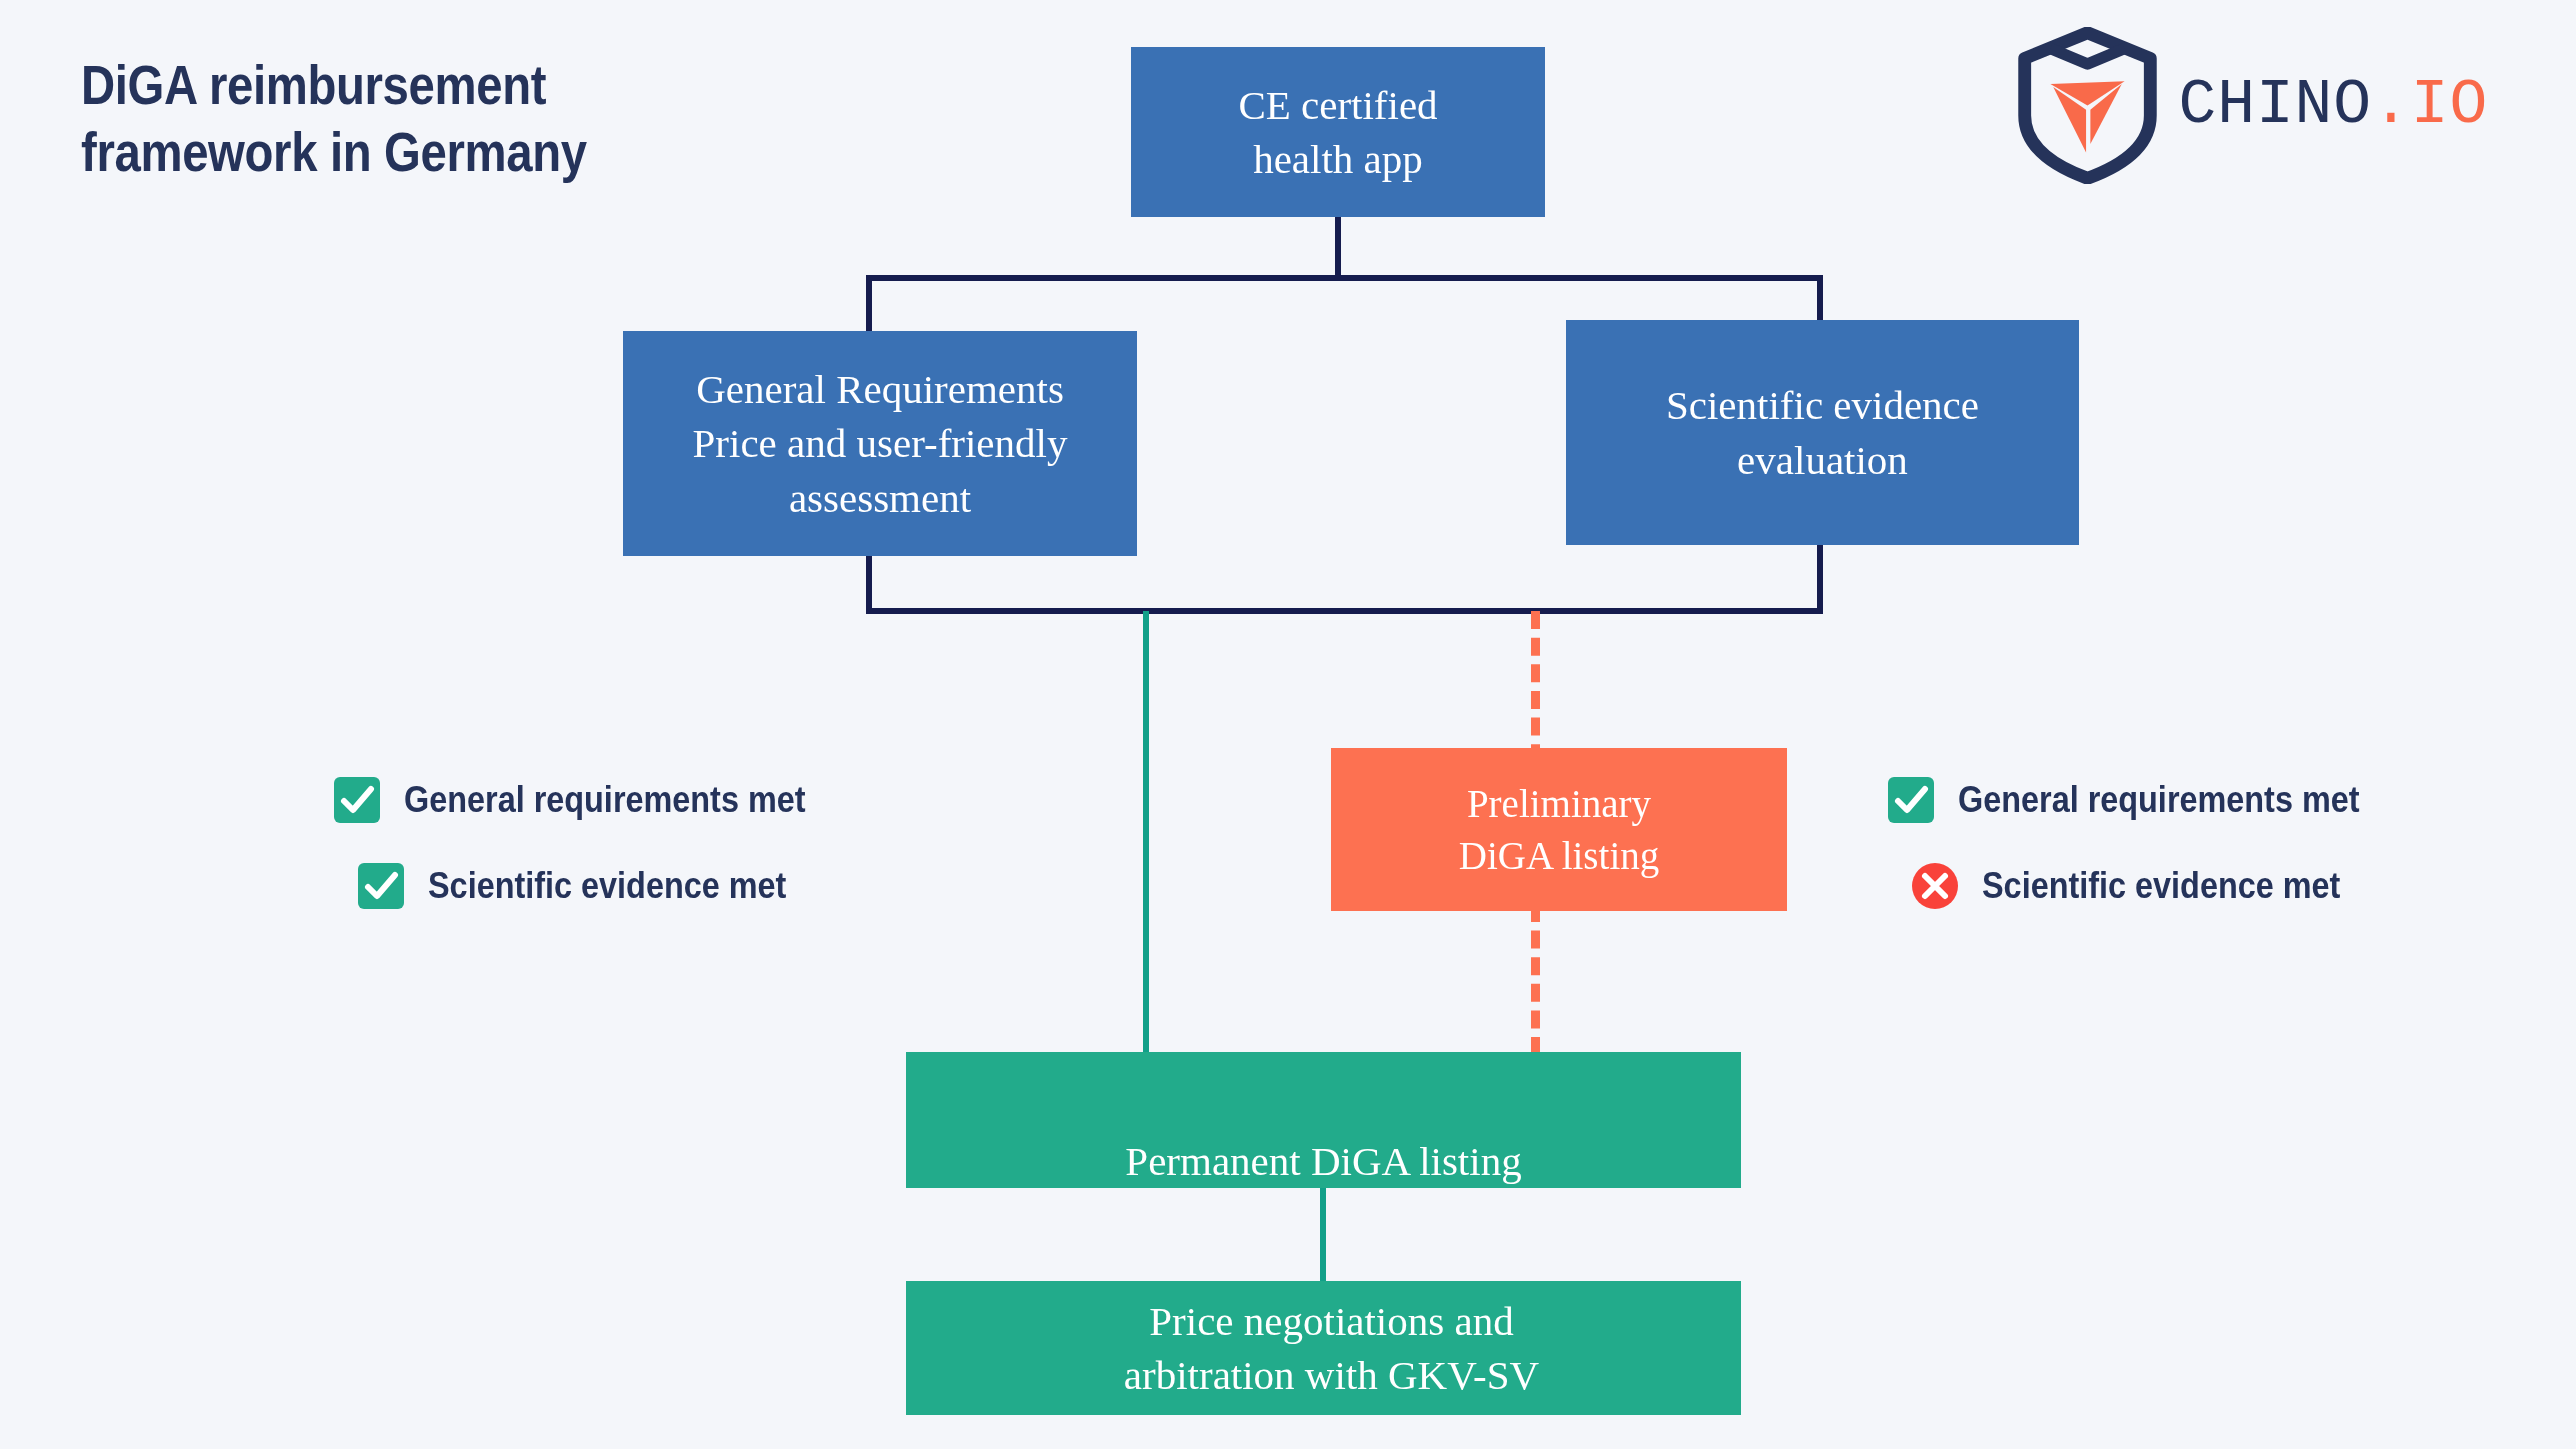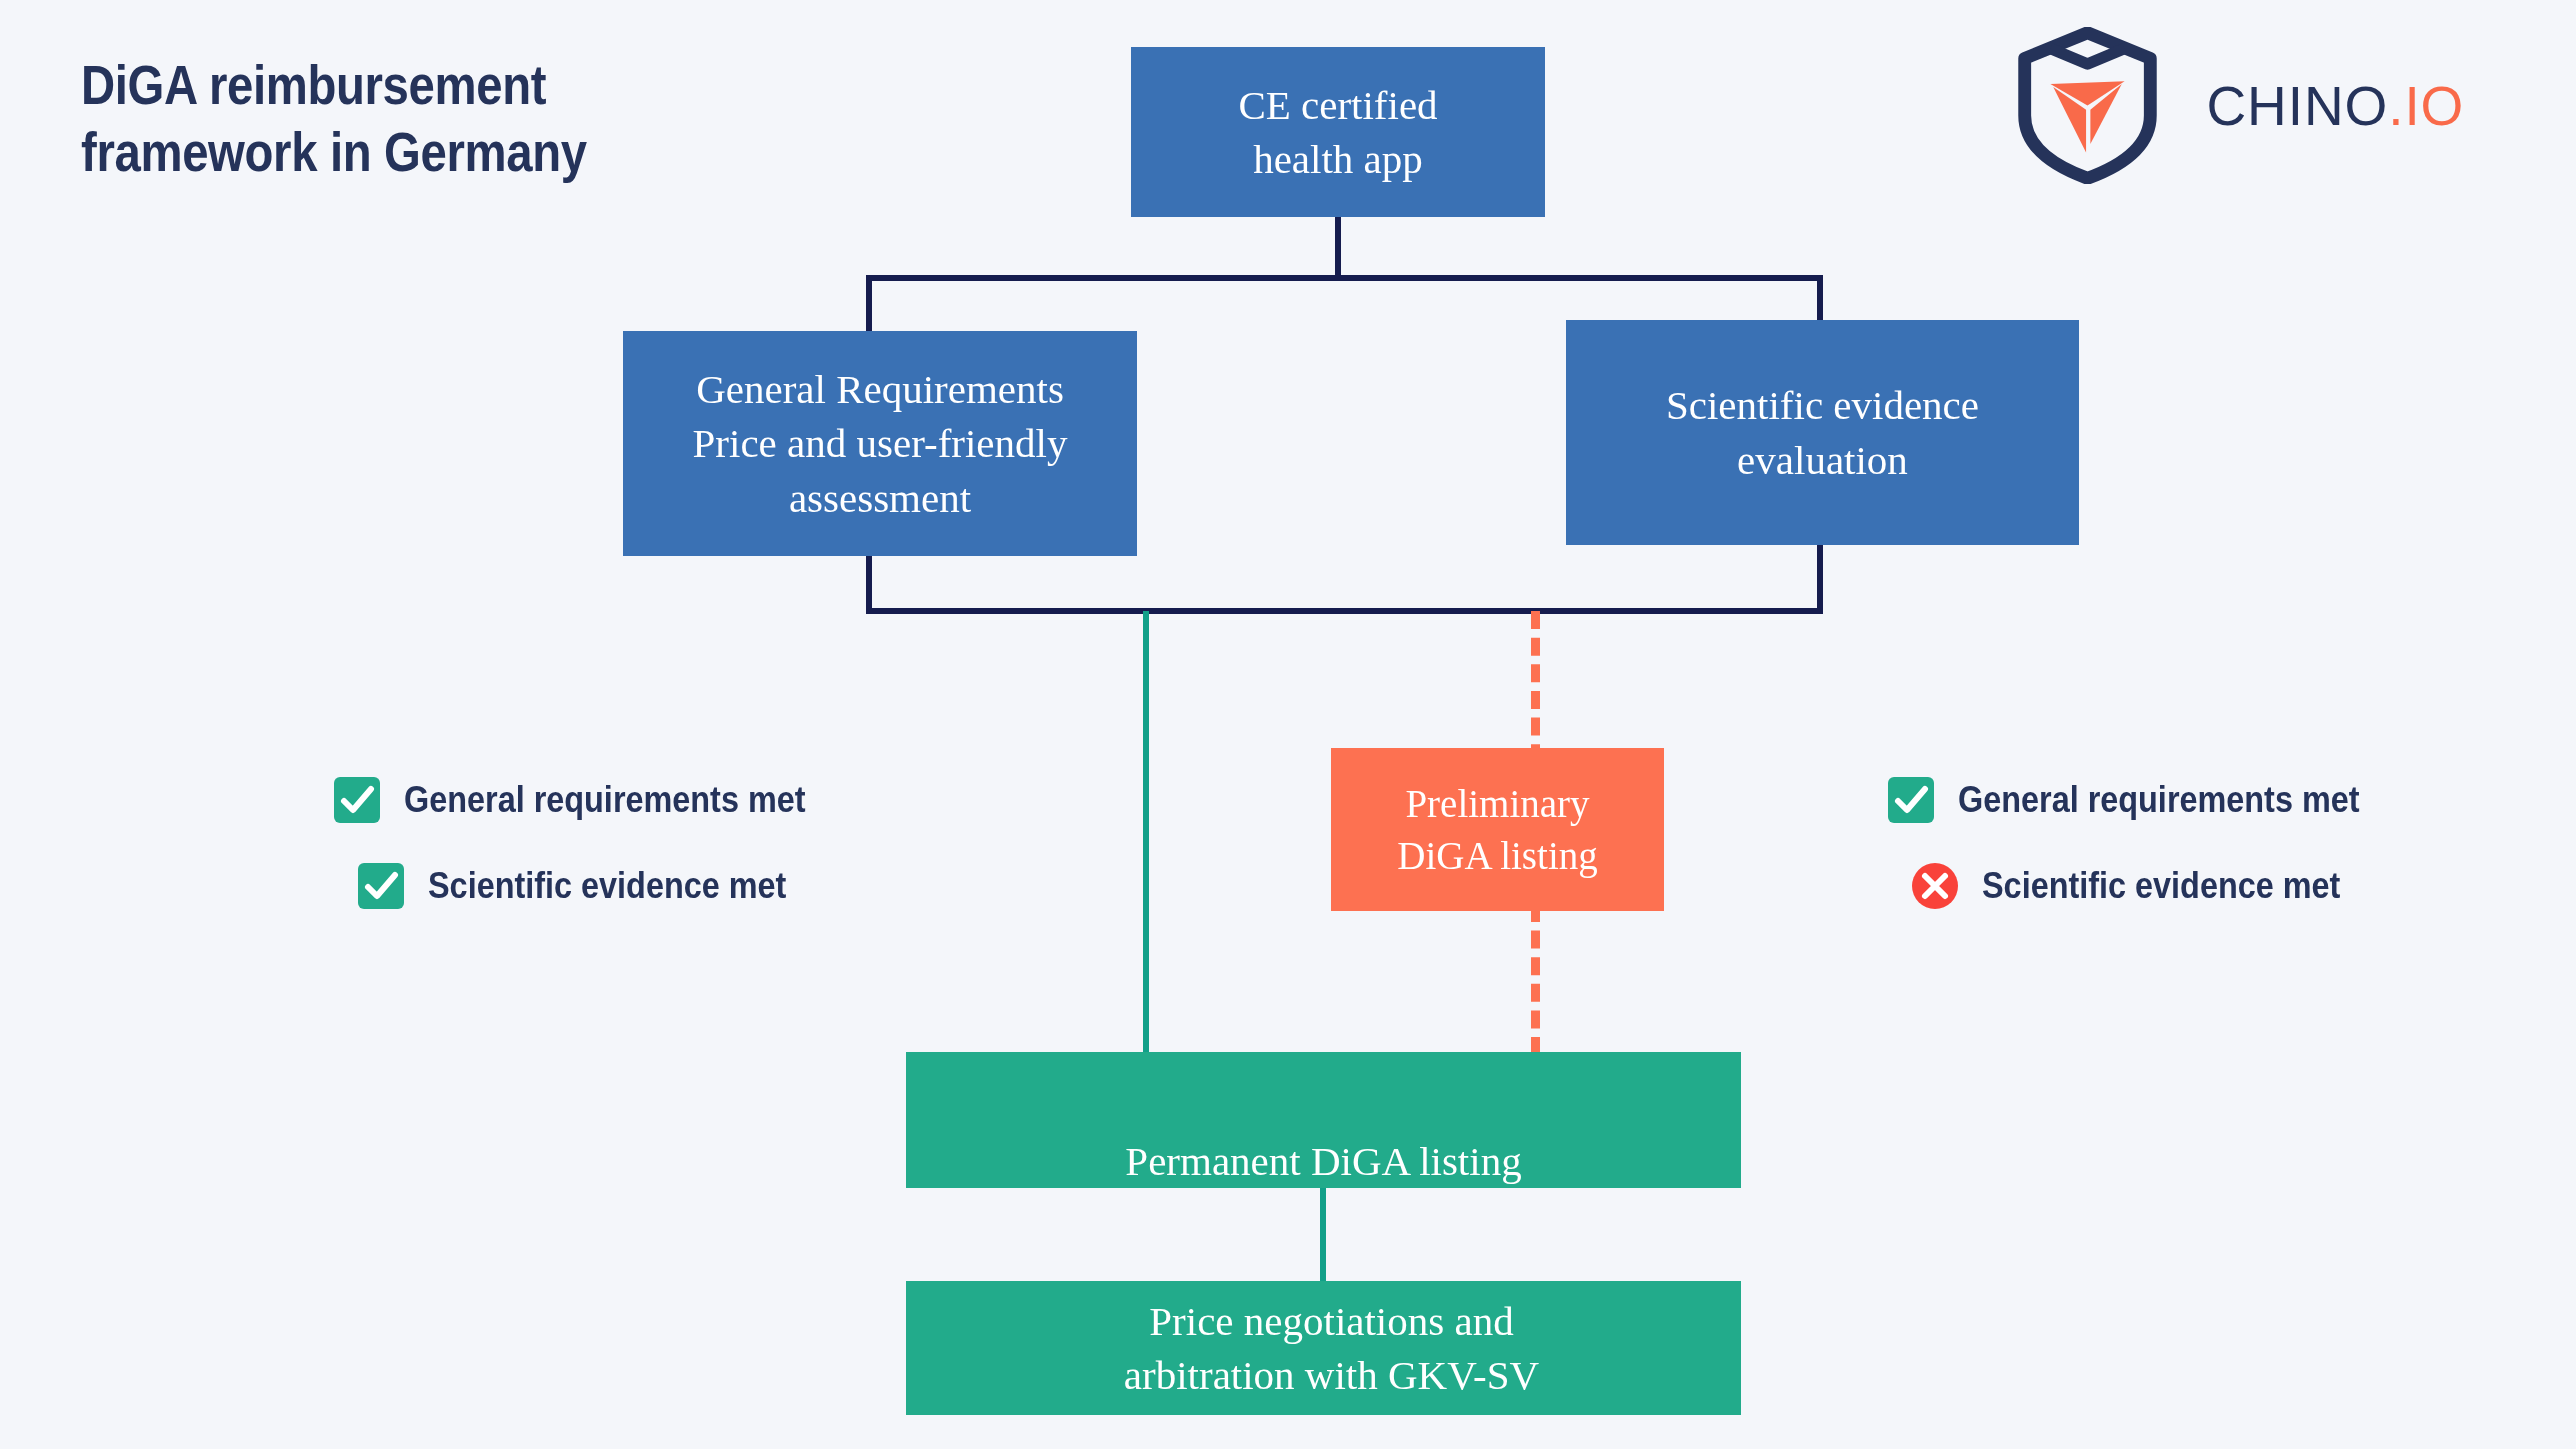--- a/index.html
+++ b/index.html
@@ -39,27 +39,26 @@
     left: 2009px;
     top: 25px;
     width: 519px;
     height: 161px;
     display: flex;
     align-items: center;
     gap: 12.5px;
   }
   .logo-mark { width: 157px; height: 157px; flex: none; }
   .logo-text {
-    font-family: Liberation Sans, sans-serif;
-    font-size: 55px;
+    font-family: Liberation Mono, monospace;
+    font-size: 63px;
     letter-spacing: 0.9px;
     color: #25335a;
     white-space: nowrap;
     font-weight: 400;
-    margin-left: 28px;
   }
   .logo-text .orange { color: #f96a4a; }
 
   
   .node {
     position: absolute;
     box-sizing: border-box;
     display: flex;
     align-items: center;
     justify-content: center;
@@ -69,21 +68,21 @@
     line-height: 1.32;
     z-index: 5;
   }
   .node.blue   { background: #3a71b4; }
   .node.orange { background: #fd7151; }
   .node.green  { background: #22ab8b; }
 
   .node-ce   { left: 1131px; top: 47px;  width: 414px;  height: 170px; font-size: 41px; }
   .node-gen  { left: 623px;  top: 331px; width: 514px;  height: 225px; font-size: 41px; }
   .node-sci  { left: 1566px; top: 320px; width: 513px;  height: 225px; font-size: 41px; }
-  .node-prel { left: 1331px; top: 748px; width: 333px;  height: 163px; font-size: 39px; }
+  .node-prel { left: 1331px; top: 748px; width: 456px;  height: 163px; font-size: 39px; }
   .node-perm { left: 906px; top: 1052px; width: 835px; height: 136px; font-size: 41px; align-items: flex-end; }
   .node-price{ left: 906px; top: 1281px; width: 835px; height: 134px; font-size: 41px; padding-left: 16px; }
 
   
   .conn { position: absolute; z-index: 2; }
   .navy-v { background: #151c4e; width: 6.3px; }
   .navy-h { background: #151c4e; height: 6.3px; }
 
   .c-ce-down   { left: 1335px; top: 217px;  height: 63px; }
   .c-top-bar   { left: 866px;  top: 275px;  width: 957px; }

